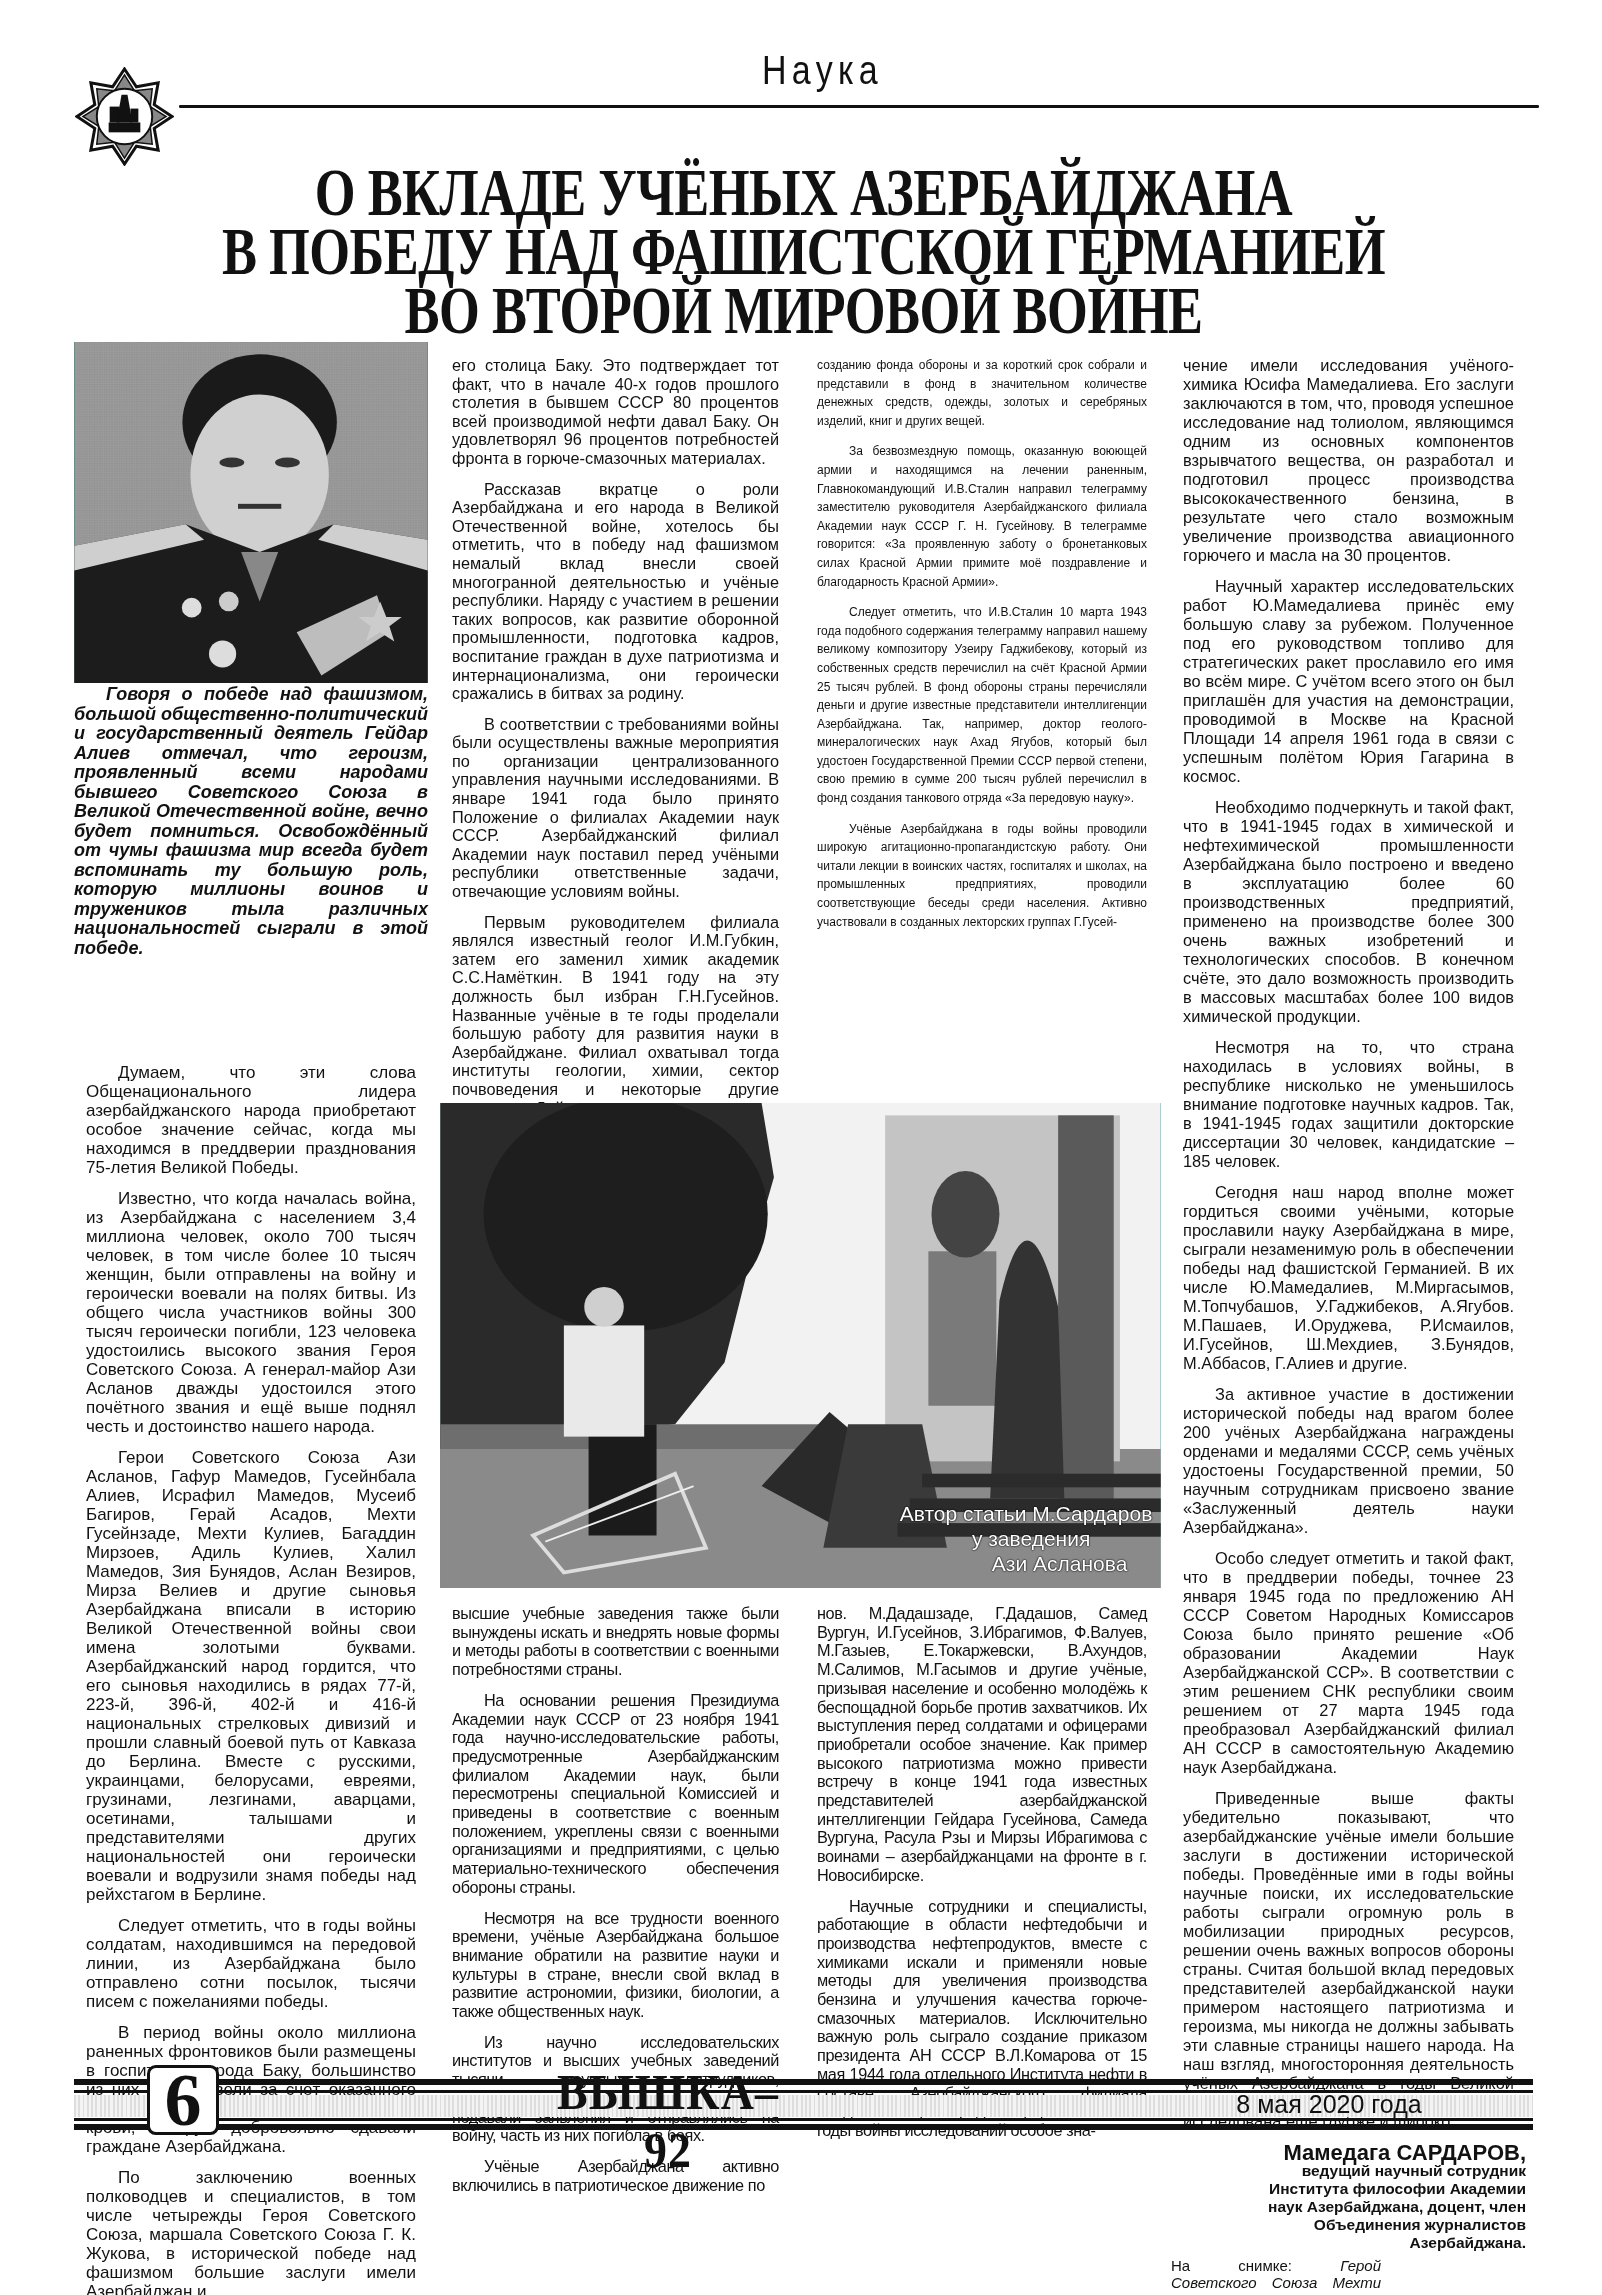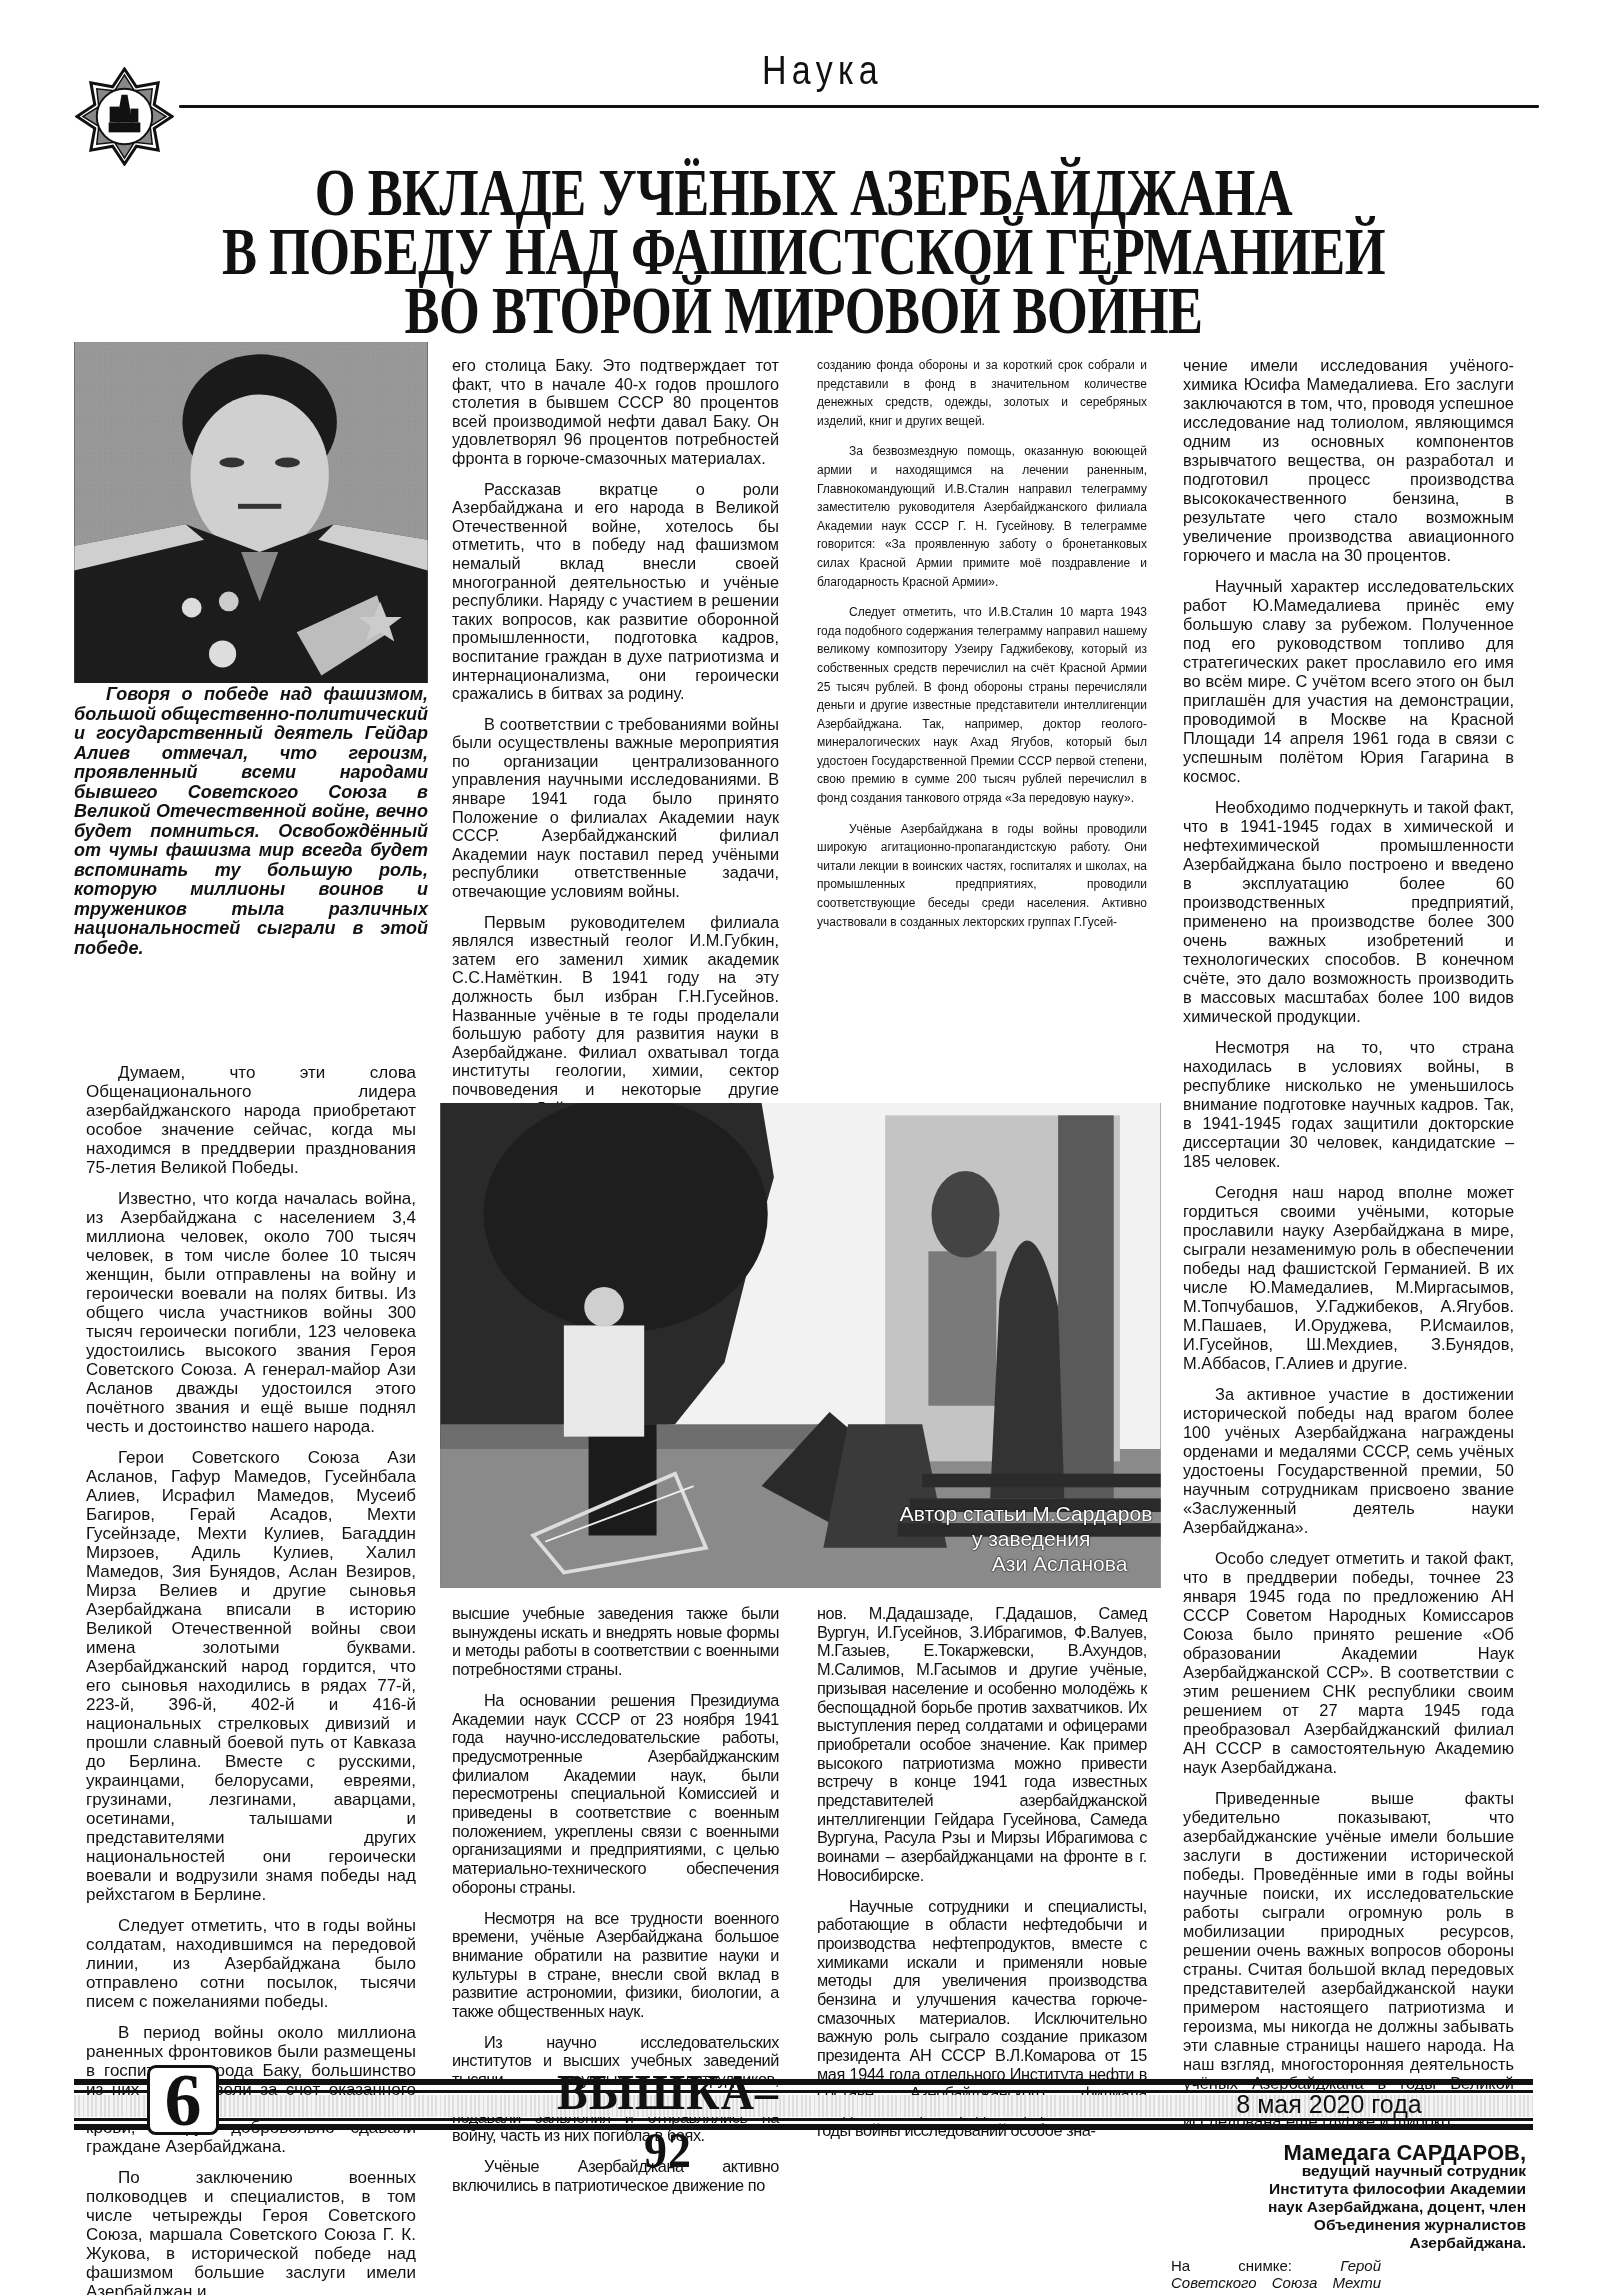--- a/index.html
+++ b/index.html
@@ -8,21 +8,21 @@
   .section-title { left:711px; top:48px; width:223px; text-align:center; font-family:"Liberation Sans Narrow","Liberation Sans", sans-serif; font-size:40px; letter-spacing:6.2px; color:#111; transform:scaleX(0.85); }
   .rule { left:179px; top:105px; width:1360px; height:3.1px; background:#111; border-radius:1.2px; }
   .logo { left:75px; top:67px; width:99px; height:99px; }
   .headline { left:74px; top:162px; width:1459px; text-align:center; font-family:"Liberation Serif", serif; font-weight:bold; font-size:61px; line-height:53px; letter-spacing:-0.6px; transform-origin:center top; transform:scaleX(0.86) scaleY(1.12); }
   .headline div { white-space:nowrap; }
   .col { font-size:17px; line-height:19.4px; text-align:justify; hyphens:manual; }
   .col p { margin:12px; text-indent:32px; }
   .condensed { font-family:"Liberation Sans", sans-serif; letter-spacing:-0.4px; }
   .caption1 { font-style:italic; font-weight:bold; font-size:18px; line-height:19.5px; text-align:justify; }
   .caption1 p { margin:0; text-indent:32px; }
-  .photo { background:#0f172a; overflow:hidden; }
+  .photo { background:#0f766e; overflow:hidden; }
   .byline { text-align:right; font-weight:bold; }
   .byline .name { font-size:22px; }
   .byline .role { font-size:15.5px; line-height:18px; }
   .onphoto { font-size:15px; line-height:17.3px; margin-top:5px; }
   .onphoto b { font-weight:normal; }
   .onphoto i { font-style:italic; }
   .footer-line { height:6.2px; background:#111; }
   .footer-line.thin { height:3.1px; }
   .footer-band { background:repeating-linear-gradient(90deg,#ddd 0 1.9px,#f4f4f4 1.9px 4.3px); }
   .pagebox { border:3.7px solid #111; border-radius:8.7px; background:#fff; text-align:center; font-family:"Liberation Serif", serif; font-weight:bold; font-size:74px; line-height:64px; }
@@ -145,21 +145,21 @@
   <p style="text-indent:0">нов. М.Дадашзаде, Г.Дадашов, Самед Вургун, И.Гусейнов, З.Ибрагимов, Ф.Валуев, М.Газыев, Е.Токаржевски, В.Ахундов, М.Салимов, М.Гасымов и другие учёные, призывая население и особенно молодёжь к беспощадной борьбе против захватчиков. Их выступления перед солдатами и офицерами приобретали особое значение. Как пример высокого патриотизма можно привести встречу в конце 1941 года известных представителей азербайджанской интеллигенции Гейдара Гусейнова, Самеда Вургуна, Расула Рзы и Мирзы Ибрагимова с воинами – азербайджанцами на фронте в г. Новосибирске.</p>
   <p>Научные сотрудники и специалисты, работающие в области нефтедобычи и производства нефтепродуктов, вместе с химиками искали и применяли новые методы для увеличения производства бензина и улучшения качества горюче-смазочных материалов. Исключительно важную роль сыграло создание приказом президента АН СССР В.Л.Комарова от 15 мая 1944 года отдельного Института нефти в составе Азербайджанского филиала Академии наук. Среди осуществлённых в годы войны исследований особое зна-</p>
 </div>
 
 <div class="abs col" style="left:1171px; top:344px; width:355px; font-size:16.4px; line-height:19px;">
   <p style="text-indent:0">чение имели исследования учёного-химика Юсифа Мамедалиева. Его заслуги заключаются в том, что, проводя успешное исследование над толиолом, являющимся одним из основных компонентов взрывчатого вещества, он разработал и подготовил процесс производства высококачественного бензина, в результате чего стало возможным увеличение производства авиационного горючего и масла на 30 процентов.</p>
   <p>Научный характер исследовательских работ Ю.Мамедалиева принёс ему большую славу за рубежом. Полученное под его руководством топливо для стратегических ракет прославило его имя во всём мире. С учётом всего этого он был приглашён для участия на демонстрации, проводимой в Москве на Красной Площади 14 апреля 1961 года в связи с успешным полётом Юрия Гагарина в космос.</p>
   <p>Необходимо подчеркнуть и такой факт, что в 1941-1945 годах в химической и нефтехимической промышленности Азербайджана было построено и введено в эксплуатацию более 60 производственных предприятий, применено на производстве более 300 очень важных изобретений и технологических способов. В конечном счёте, это дало возможность производить в массовых масштабах более 100 видов химической продукции.</p>
   <p>Несмотря на то, что страна находилась в условиях войны, в республике нисколько не уменьшилось внимание подготовке научных кадров. Так, в 1941-1945 годах защитили докторские диссертации 30 человек, кандидатские – 185 человек.</p>
   <p>Сегодня наш народ вполне может гордиться своими учёными, которые прославили науку Азербайджана в мире, сыграли незаменимую роль в обеспечении победы над фашистской Германией. В их числе Ю.Мамедалиев, М.Миргасымов, М.Топчубашов, У.Гаджибеков, А.Ягубов. М.Пашаев, И.Оруджева, Р.Исмаилов, И.Гусейнов, Ш.Мехдиев, З.Бунядов, М.Аббасов, Г.Алиев и другие.</p>
-  <p>За активное участие в достижении исторической победы над врагом более 100 учёных Азербайджана награждены орденами и медалями СССР, семь учёных удостоены Государственной премии, 50 научным сотрудникам присвоено звание «Заслуженный деятель науки Азербайджана».</p>
+  <p>За активное участие в достижении исторической победы над врагом более 200 учёных Азербайджана награждены орденами и медалями СССР, семь учёных удостоены Государственной премии, 50 научным сотрудникам присвоено звание «Заслуженный деятель науки Азербайджана».</p>
   <p>Особо следует отметить и такой факт, что в преддверии победы, точнее 23 января 1945 года по предложению АН СССР Советом Народных Комиссаров Союза было принято решение «Об образовании Академии Наук Азербайджанской ССР». В соответствии с этим решением СНК республики своим решением от 27 марта 1945 года преобразовал Азербайджанский филиал АН СССР в самостоятельную Академию наук Азербайджана.</p>
   <p>Приведенные выше факты убедительно показывают, что азербайджанские учёные имели большие заслуги в достижении исторической победы. Проведённые ими в годы войны научные поиски, их исследовательские работы сыграли огромную роль в мобилизации природных ресурсов, решении очень важных вопросов обороны страны. Считая большой вклад передовых представителей азербайджанской науки примером настоящего патриотизма и героизма, мы никогда не должны забывать эти славные страницы нашего народа. На наш взгляд, многосторонняя деятельность учёных Азербайджана в годы Великой Отечественной войны должна быть исследована ещё глубже и широко.</p>
   <div class="byline">
     <div class="name">Мамедага САРДАРОВ,</div>
     <div class="role">ведущий научный сотрудник</div>
     <div class="role">Института философии Академии</div>
     <div class="role">наук Азербайджана, доцент, член</div>
     <div class="role">Объединения журналистов</div>
     <div class="role">Азербайджана.</div>
   </div>

